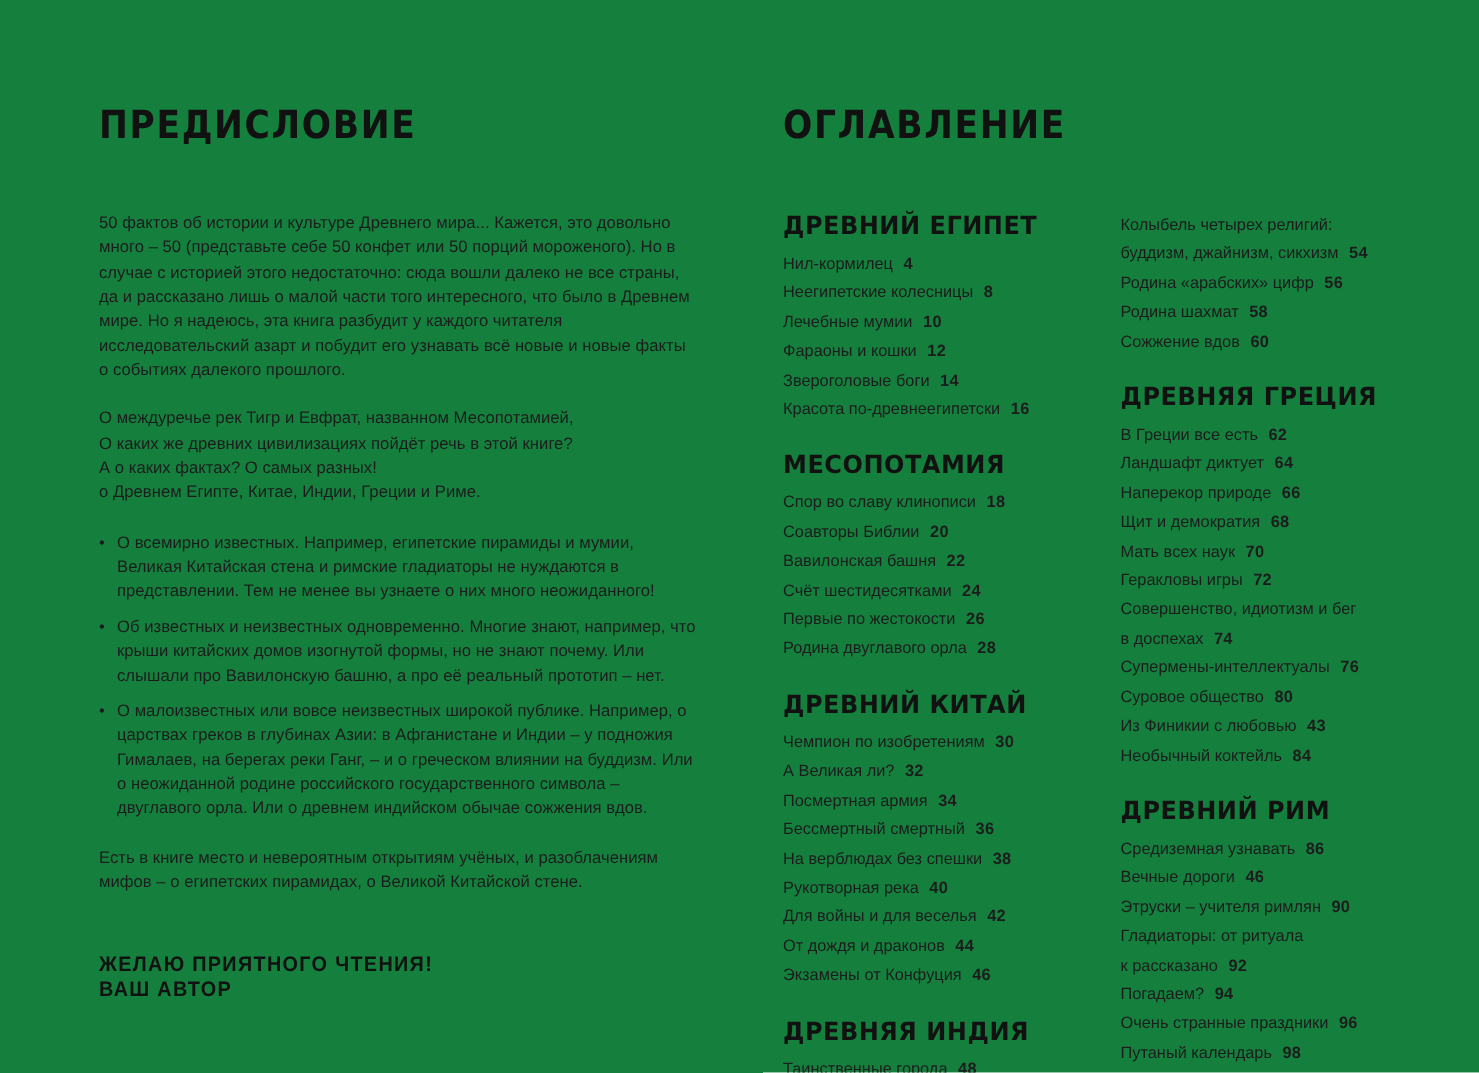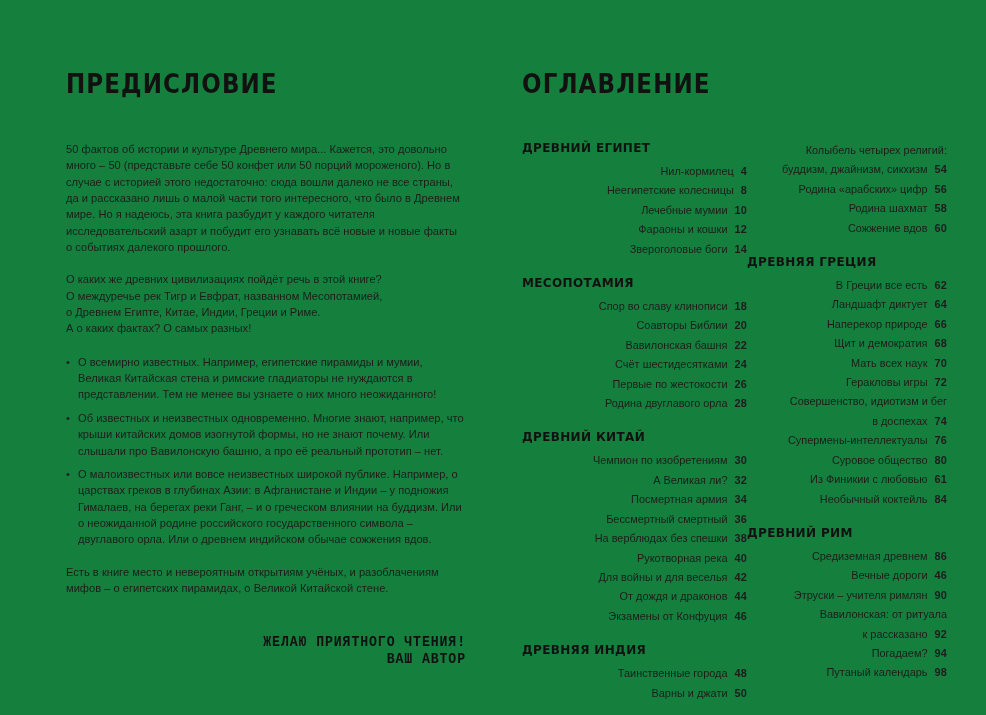--- a/index.html
+++ b/index.html
@@ -79,22 +79,22 @@
   .bullet-item .dot {
     position: absolute;
     left: 0;
     top: 0;
     font-size: 11.1px;
     line-height: 16.35px;
   }
 
   .signature {
     margin-top: 38px;
-    text-align: right;
-    font-family: Liberation Mono, monospace;
+    text-align: left;
+    font-family: Liberation Sans, sans-serif;
     font-weight: 700;
     font-size: 13.2px;
     line-height: 17px;
     letter-spacing: 0.9px;
     color: #111111;
     text-transform: uppercase;
   }
   .signature div {
     transform: scaleY(1.06);
     transform-origin: right center;
@@ -124,34 +124,33 @@
 
   .toc-section {
     margin-bottom: 17px;
   }
   .toc-section:last-child {
     margin-bottom: 0;
   }
   .toc-section-title {
     font-family: "DejaVu Sans", "Liberation Sans", sans-serif;
     font-weight: 700;
-    font-size: 12px;
+    font-size: 16px;
     letter-spacing: 0.35px;
     color: #111111;
     text-transform: uppercase;
     margin-bottom: 7px;
     transform: scaleY(1.04);
     transform-origin: left center;
   }
   .toc-entry {
     font-size: 10.9px;
     line-height: 19.4px;
     color: #1c1c1c;
     white-space: nowrap;
-    text-align: right;
   }
   .toc-entry .label {
     letter-spacing: 0.01px;
   }
   .toc-entry .pg {
     font-weight: 700;
     margin-left: 7px;
     letter-spacing: 0.2px;
   }
 </style>
@@ -162,24 +161,24 @@
 
   <div class="page-left">
 
     <h1 class="page-title">ПРЕДИСЛОВИЕ</h1>
 
     <div class="body-text">
 
       <p class="para">50 фактов об истории и культуре Древнего мира... Кажется, это довольно много – 50 (представьте себе 50 конфет или 50 порций мороженого). Но в случае с историей этого недостаточно: сюда вошли далеко не все страны, да и рассказано лишь о малой части того интересного, что было в Древнем мире. Но я надеюсь, эта книга разбудит у каждого читателя исследовательский азарт и побудит его узнавать всё новые и новые факты о событиях далекого прошлого.</p>
 
       <div class="para-group">
+        <p class="para">О междуречье рек Тигр и Евфрат, названном Месопотамией,</p>
         <p class="para">О каких же древних цивилизациях пойдёт речь в этой книге?</p>
-        <p class="para">О междуречье рек Тигр и Евфрат, названном Месопотамией,</p>
+        <p class="para">А о каких фактах? О самых разных!</p>
         <p class="para">о Древнем Египте, Китае, Индии, Греции и Риме.</p>
-        <p class="para">А о каких фактах? О самых разных!</p>
       </div>
 
       <div class="bullet-block">
         <div class="bullet-item">
           <span class="dot">•</span>
           <span>О всемирно известных. Например, египетские пирамиды и мумии, Великая Китайская стена и римские гладиаторы не нуждаются в представлении. Тем не менее вы узнаете о них много неожиданного!</span>
         </div>
         <div class="bullet-item">
           <span class="dot">•</span>
           <span>Об известных и неизвестных одновременно. Многие знают, например, что крыши китайских домов изогнутой формы, но не знают почему. Или слышали про Вавилонскую башню, а про её реальный прототип –  нет.</span>
@@ -205,20 +204,21 @@
 
     <div class="toc-columns">
       <div class="toc-col">
           <div class="toc-section">
             <div class="toc-section-title">ДРЕВНИЙ ЕГИПЕТ</div>
             <div class="toc-entry"><span class="label">Нил-кормилец</span><span class="pg">4</span></div>
             <div class="toc-entry"><span class="label">Неегипетские колесницы</span><span class="pg">8</span></div>
             <div class="toc-entry"><span class="label">Лечебные мумии</span><span class="pg">10</span></div>
             <div class="toc-entry"><span class="label">Фараоны и кошки</span><span class="pg">12</span></div>
             <div class="toc-entry"><span class="label">Звероголовые боги</span><span class="pg">14</span></div>
+            <div class="toc-entry"><span class="label">Красота по-древнеегипетски</span><span class="pg">16</span></div>
           </div>
           <div class="toc-section">
             <div class="toc-section-title">МЕСОПОТАМИЯ</div>
             <div class="toc-entry"><span class="label">Спор во славу клинописи</span><span class="pg">18</span></div>
             <div class="toc-entry"><span class="label">Соавторы Библии</span><span class="pg">20</span></div>
             <div class="toc-entry"><span class="label">Вавилонская башня</span><span class="pg">22</span></div>
             <div class="toc-entry"><span class="label">Счёт шестидесятками</span><span class="pg">24</span></div>
             <div class="toc-entry"><span class="label">Первые по жестокости</span><span class="pg">26</span></div>
             <div class="toc-entry"><span class="label">Родина двуглавого орла</span><span class="pg">28</span></div>
           </div>
@@ -253,30 +253,31 @@
             <div class="toc-entry"><span class="label">В Греции все есть</span><span class="pg">62</span></div>
             <div class="toc-entry"><span class="label">Ландшафт диктует</span><span class="pg">64</span></div>
             <div class="toc-entry"><span class="label">Наперекор природе</span><span class="pg">66</span></div>
             <div class="toc-entry"><span class="label">Щит и демократия</span><span class="pg">68</span></div>
             <div class="toc-entry"><span class="label">Мать всех наук</span><span class="pg">70</span></div>
             <div class="toc-entry"><span class="label">Геракловы игры</span><span class="pg">72</span></div>
             <div class="toc-entry"><span class="label">Совершенство, идиотизм и бег</span></div>
             <div class="toc-entry"><span class="label">в доспехах</span><span class="pg">74</span></div>
             <div class="toc-entry"><span class="label">Супермены-интеллектуалы</span><span class="pg">76</span></div>
             <div class="toc-entry"><span class="label">Суровое общество</span><span class="pg">80</span></div>
-            <div class="toc-entry"><span class="label">Из Финикии с любовью</span><span class="pg">61</span></div>
+            <div class="toc-entry"><span class="label">Из Финикии с любовью</span><span class="pg">43</span></div>
             <div class="toc-entry"><span class="label">Необычный коктейль</span><span class="pg">84</span></div>
           </div>
           <div class="toc-section">
             <div class="toc-section-title">ДРЕВНИЙ РИМ</div>
-            <div class="toc-entry"><span class="label">Средиземная древнем</span><span class="pg">86</span></div>
+            <div class="toc-entry"><span class="label">Средиземная узнавать</span><span class="pg">86</span></div>
             <div class="toc-entry"><span class="label">Вечные дороги</span><span class="pg">46</span></div>
             <div class="toc-entry"><span class="label">Этруски – учителя римлян</span><span class="pg">90</span></div>
-            <div class="toc-entry"><span class="label">Вавилонская: от ритуала</span></div>
+            <div class="toc-entry"><span class="label">Гладиаторы: от ритуала</span></div>
             <div class="toc-entry"><span class="label">к рассказано</span><span class="pg">92</span></div>
             <div class="toc-entry"><span class="label">Погадаем?</span><span class="pg">94</span></div>
+            <div class="toc-entry"><span class="label">Очень странные праздники</span><span class="pg">96</span></div>
             <div class="toc-entry"><span class="label">Путаный календарь</span><span class="pg">98</span></div>
           </div>
         </div>
     </div>
   </div>
 
 </div>
 
 </body></html>

